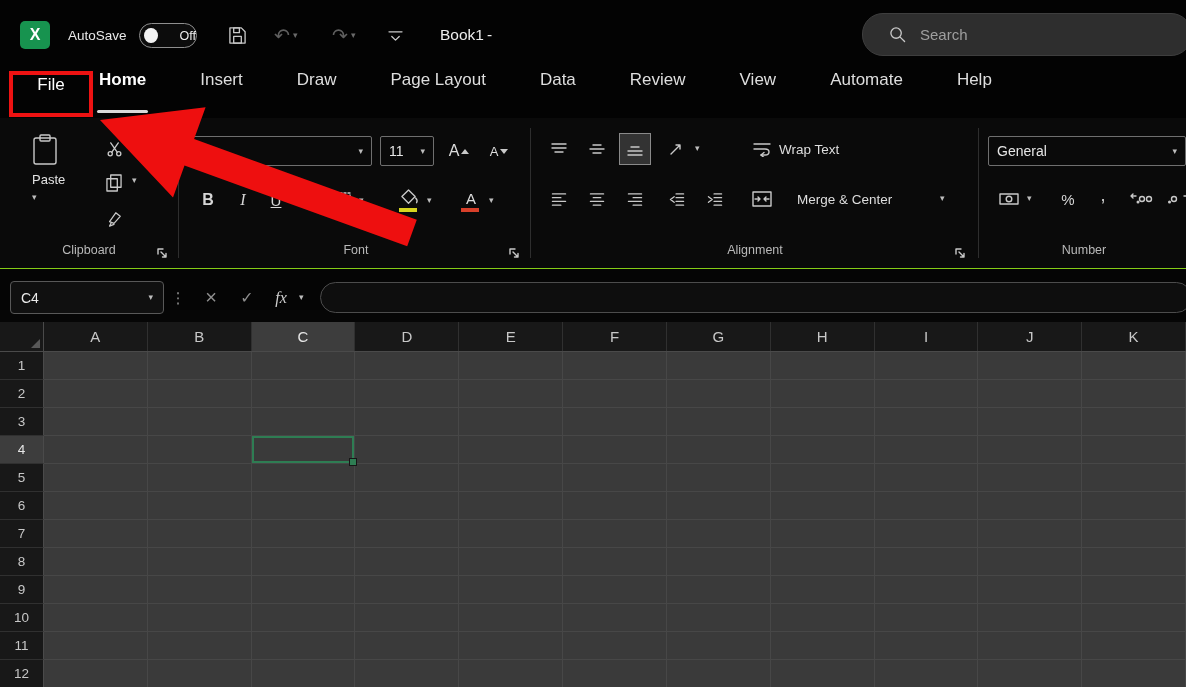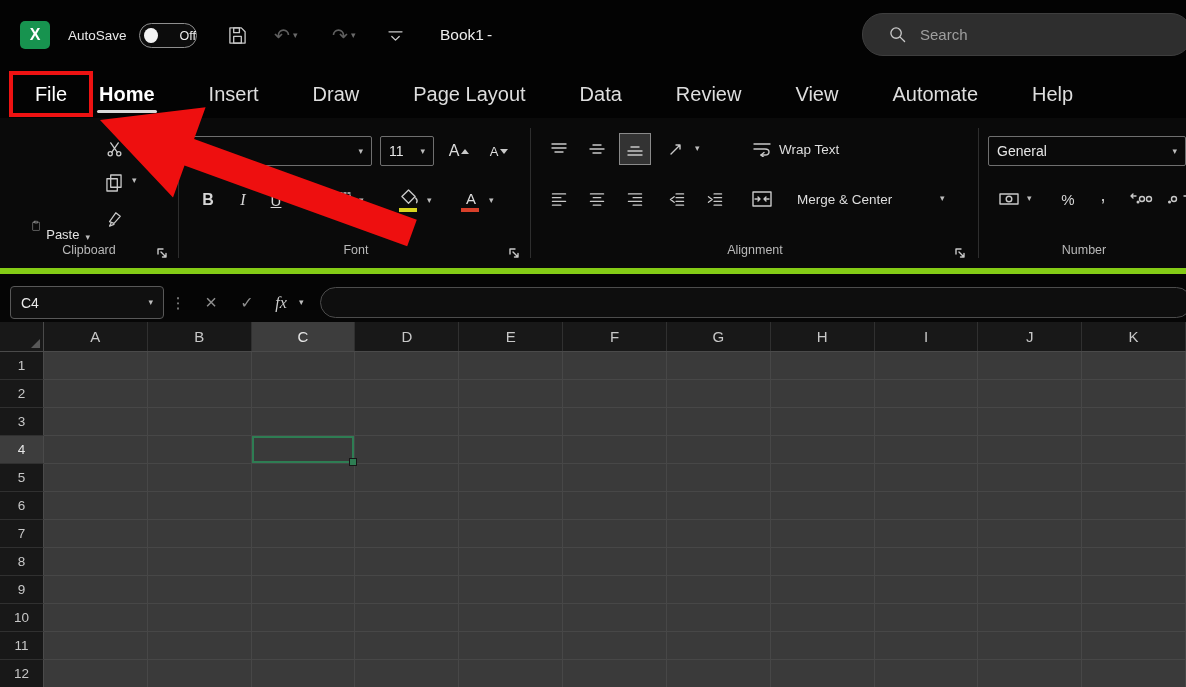--- a/index.html
+++ b/index.html
@@ -21,52 +21,52 @@
   .dd.dim { color:#6a6a6a; }
   .doc-title { position:absolute; left:440px; top:0; height:70px; display:flex; align-items:center; gap:3px; color:#ededed; font-size:15.5px; }
   .search { position:absolute; left:862px; top:13px; width:330px; height:43px; background:#2e2e2e; border:1px solid #3e3e3e;
             border-radius:21px; display:flex; align-items:center; }
   .search .ph { color:#9f9f9f; font-size:15px; margin-left:14px; }
   .search svg { margin-left:26px; }
 
   
   .tabrow { position:absolute; left:0; top:70px; width:1186px; height:48px; background:#030303; }
   .tabs { position:absolute; left:85px; top:0; height:48px; display:flex; gap:26px; }
-  .tab { position:relative; display:flex; align-items:center; padding:0 14px; color:#dedede; font-size:20px; white-space:nowrap; }
+  .tab { position:relative; display:flex; padding:0 14px; color:#dedede; font-size:17px; white-space:nowrap; }
   .tab.active { color:#fff; font-weight:bold; }
   .tab.active::after { content:""; position:absolute; left:12px; right:12px; bottom:5px; height:3px; background:#d9d9d9; border-radius:2px; }
   .file-box { position:absolute; left:9px; top:1px; width:84px; height:46px; border:4px solid #ee1212; display:flex; z-index:55; }
   .file-box .tab { flex:1; justify-content:center; padding:0; color:#fff; }
 
   
   .ribbon { position:absolute; left:0; top:118px; width:1186px; height:150px; background:#0a0a0a; }
   .vsep { position:absolute; top:10px; width:1px; height:130px; background:#2e2e2e; }
   .grp-label { position:absolute; top:125px; font-size:12.5px; color:#b9b9b9; text-align:center; }
   .launcher { position:absolute; top:127px; }
   .rbtn { position:absolute; display:flex; align-items:center; justify-content:center; color:#d6d6d6; }
   .rbtn.active-tool { background:#333; outline:1px solid #8a8a8a; }
   .combo { position:absolute; height:30px; background:#0a0a0a; border:1px solid #6f6f6f; border-radius:2px;
            display:flex; align-items:center; color:#e6e6e6; font-size:14px; padding:0 8px; }
   .combo .dd { margin-left:auto; }
-  .paste { position:absolute; left:32px; top:10px; width:58px; height:114px; display:flex; flex-direction:row;
-           align-items:flex-end; gap:6px; color:#e3e3e3; font-size:13px; padding-top:6px; }
+  .paste { position:absolute; left:32px; top:10px; width:58px; height:114px; display:flex; flex-direction:column;
+           align-items:flex-start; gap:6px; color:#e3e3e3; font-size:13px; padding-top:6px; }
   .biglabel { font-size:13px; color:#e3e3e3; }
   .fmt-b { font-weight:bold; font-size:16px; }
   .fmt-i { font-family:"Liberation Serif", serif; font-style:italic; font-size:16px; }
   .fmt-u { text-decoration:underline; font-size:15px; }
   .bigA { font-size:16px; color:#dcdcdc; }
   .smallA { font-size:13px; color:#dcdcdc; }
   .tri-up { width:0; height:0; border-left:4px solid transparent; border-right:4px solid transparent; border-bottom:5px solid #c9c9c9; margin-left:2px; }
   .tri-dn { width:0; height:0; border-left:4px solid transparent; border-right:4px solid transparent; border-top:5px solid #c9c9c9; margin-left:2px; }
   .swatch { position:absolute; left:3px; bottom:2px; width:18px; height:4px; }
   .ribbon-text { font-size:13.5px; color:#dedede; white-space:nowrap; }
   svg.ic { stroke:#c9c9c9; fill:none; stroke-width:1.4; stroke-linecap:round; stroke-linejoin:round; }
 
   
-  .fbar { position:absolute; left:0; top:268px; width:1186px; height:42px; background:#050505; border-top:6px solid #84cc16; }
+  .fbar { position:absolute; left:0; top:268px; width:1186px; height:42px; background:#050505; border-top:1px solid #84cc16; }
   .namebox { position:absolute; left:10px; top:12px; width:154px; height:33px; background:#101010; border:1px solid #585858;
              border-radius:4px; display:flex; align-items:center; color:#eaeaea; font-size:14px; padding:0 10px; }
   .namebox .dd { margin-left:auto; }
   .fb-ic { position:absolute; top:12px; height:33px; display:flex; align-items:center; justify-content:center; color:#8f8f8f; }
   .fx { font-family:"Liberation Serif", serif; font-style:italic; font-size:16px; color:#cfcfcf; }
   .finput { position:absolute; left:320px; top:13px; width:872px; height:31px; background:#0e0e0e; border:1px solid #4c4c4c; border-radius:16px; }
 
   
   .sheet { position:absolute; left:0; top:322px; width:1186px; height:365px; background:#3a3a3a; }
   .hrow { display:flex; height:30px; background:#181818; border-bottom:1px solid #4a4a4a; }

